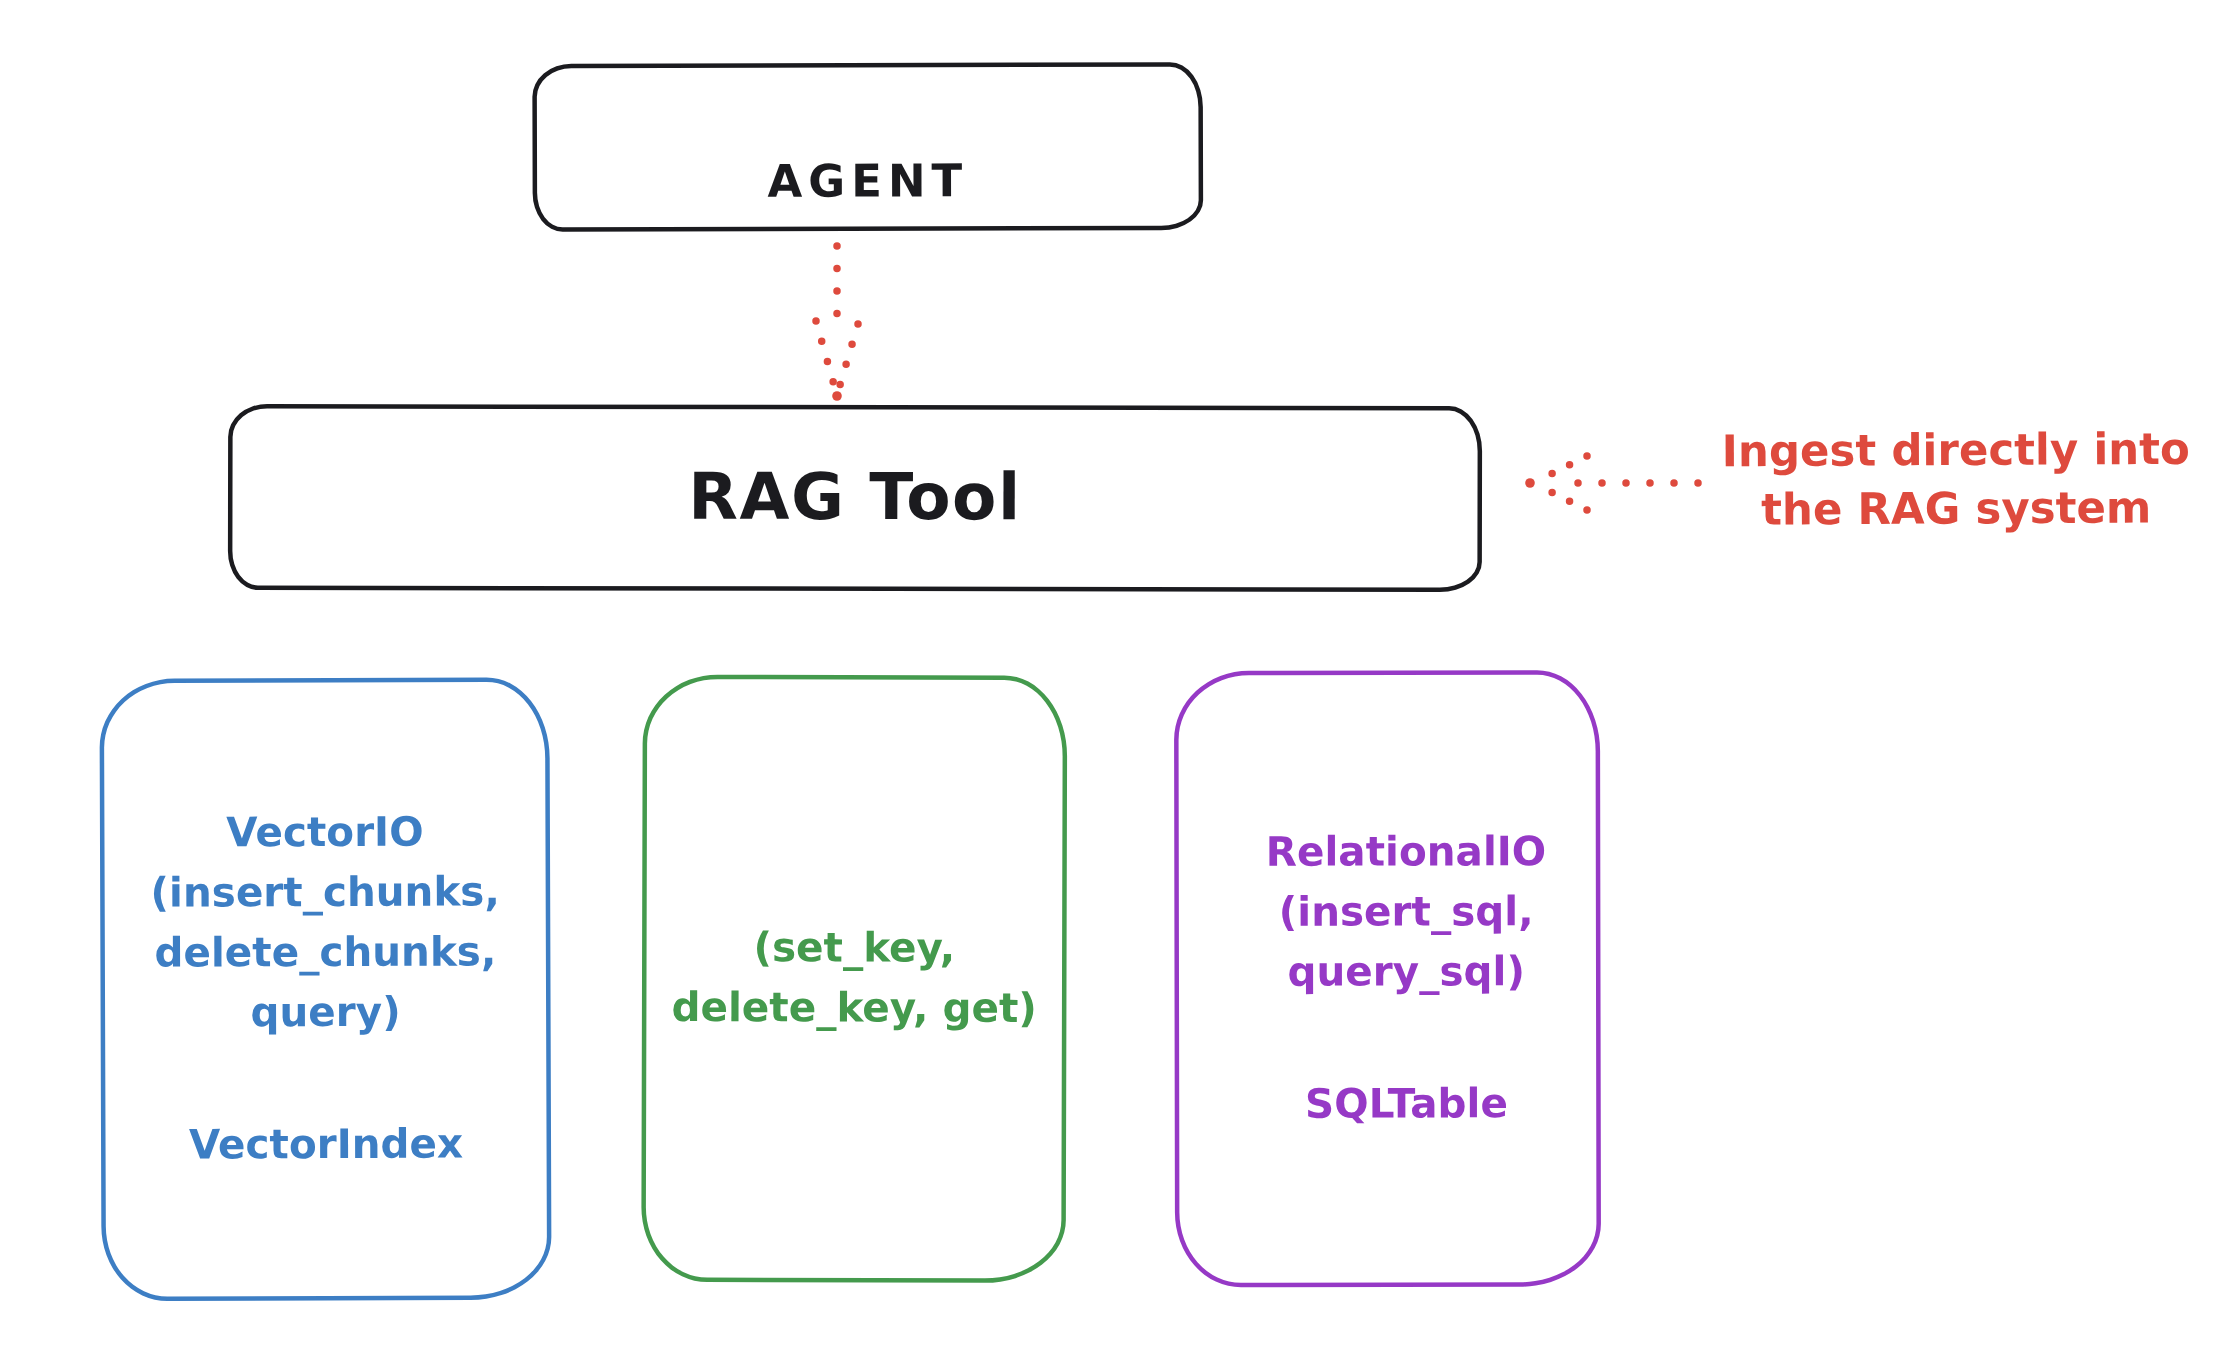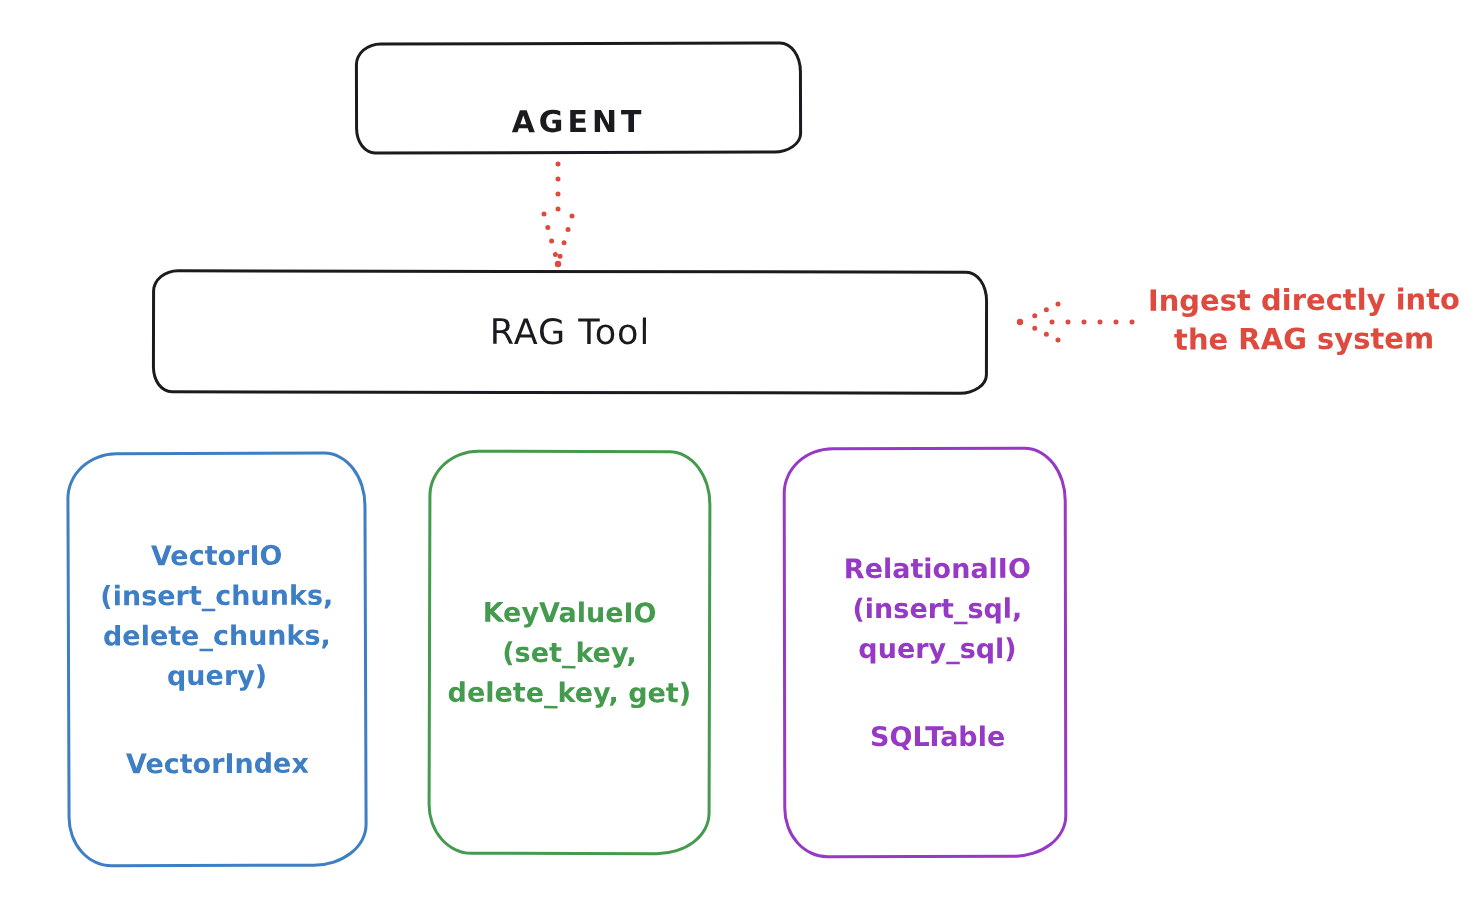--- a/index.html
+++ b/index.html
@@ -36,21 +36,21 @@
     transform:rotate(-0.15deg);
   }
   .agent-box .label{
     font-size:30px;font-weight:700;letter-spacing:4px;margin-top:46px;
   }
   .rag-box{
     left:152px;top:270px;width:836px;height:124px;
     transform:rotate(0.1deg);
   }
   .rag-box .label{
-    font-size:35px;font-weight:400;letter-spacing:1px;
+    font-size:43px;font-weight:700;letter-spacing:1px;
   }
   
   .box-colored{
     border-width:3px;border-style:solid;
     border-radius:50px 42px 54px 44px / 46px 54px 42px 50px;
     font-weight:600;
     font-size:27px;
     line-height:40px;
   }
   .vector-box{
@@ -123,21 +123,20 @@
 
   <div class="node box-colored vector-box">
     <div>VectorIO</div>
     <div>(insert_chunks,</div>
     <div>delete_chunks,</div>
     <div>query)</div>
     <div class="index-label">VectorIndex</div>
   </div>
 
   <div class="node box-colored keyvalue-box">
-    <div>KeyValueIO</div>
     <div>(set_key,</div>
     <div>delete_key, get)</div>
   </div>
 
   <div class="node box-colored relational-box">
     <div>RelationalIO</div>
     <div>(insert_sql,</div>
     <div>query_sql)</div>
     <div class="index-label">SQLTable</div>
   </div>

